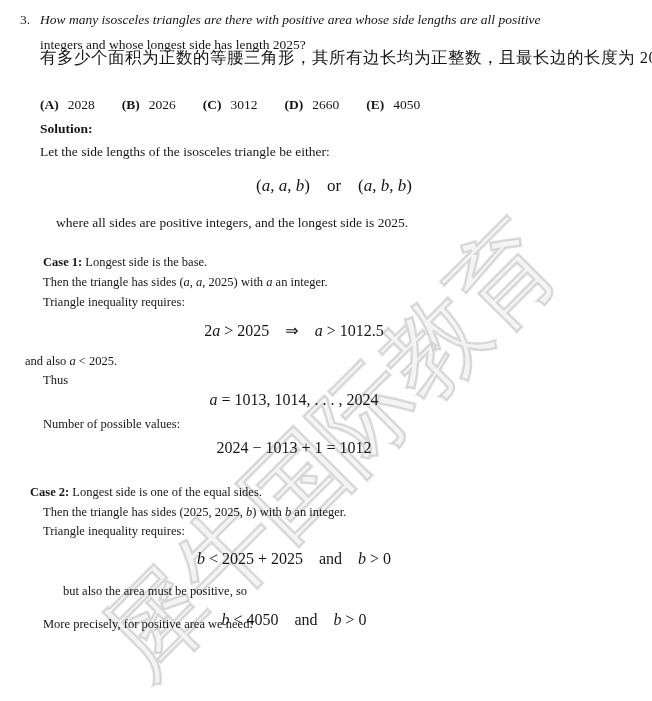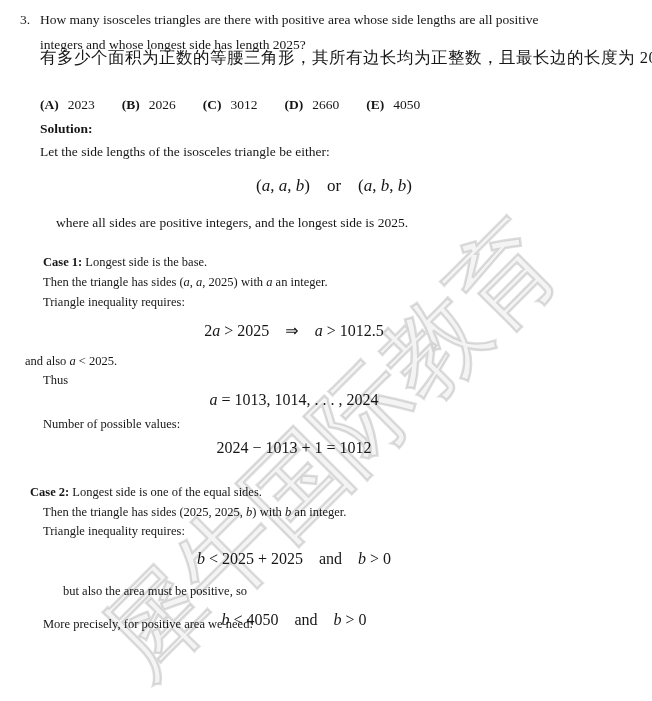--- a/index.html
+++ b/index.html
@@ -57,26 +57,26 @@
   }
 </style>
 </head>
 <body>
 
 <div class="page">
 
   <div class="wm">犀牛国际教育</div>
 
   <div class="ln" style="left:20px;top:11px;">3.</div>
-  <div class="ln" style="left:40px;top:11px;">How many isosceles triangles are there with positive area whose side lengths are all positive</div>
+  <div class="ln" style="left:40px;top:11px;font-style:italic;">How many isosceles triangles are there with positive area whose side lengths are all positive</div>
   <div class="ln" style="left:40px;top:36px;">integers and whose longest side has length 2025?</div>
   <div class="ln zh" style="left:40px;top:49px;">有多少个面积为正数的等腰三角形，其所有边长均为正整数，且最长边的长度为 2025?</div>
 
   <div class="choices">
-    <span class="choice"><span class="lab">(A)</span><span>2023</span></span>
+    <span class="choice"><span class="lab">(A)</span><span>2028</span></span>
     <span class="choice"><span class="lab">(B)</span><span>2026</span></span>
     <span class="choice"><span class="lab">(C)</span><span>3012</span></span>
     <span class="choice"><span class="lab">(D)</span><span>2660</span></span>
     <span class="choice"><span class="lab">(E)</span><span>4050</span></span>
   </div>
 
   <div class="ln b" style="left:40px;top:120px;">Solution:</div>
   <div class="ln" style="left:40px;top:143px;">Let the side lengths of the isosceles triangle be either:</div>
   <div class="eq eq-main" style="top:177px;">(<i>a</i>, <i>a</i>, <i>b</i>) or (<i>a</i>, <i>b</i>, <i>b</i>)</div>
   <div class="ln" style="left:40px;top:214px;margin-left:16px;">where all sides are positive integers, and the longest side is 2025.</div>

